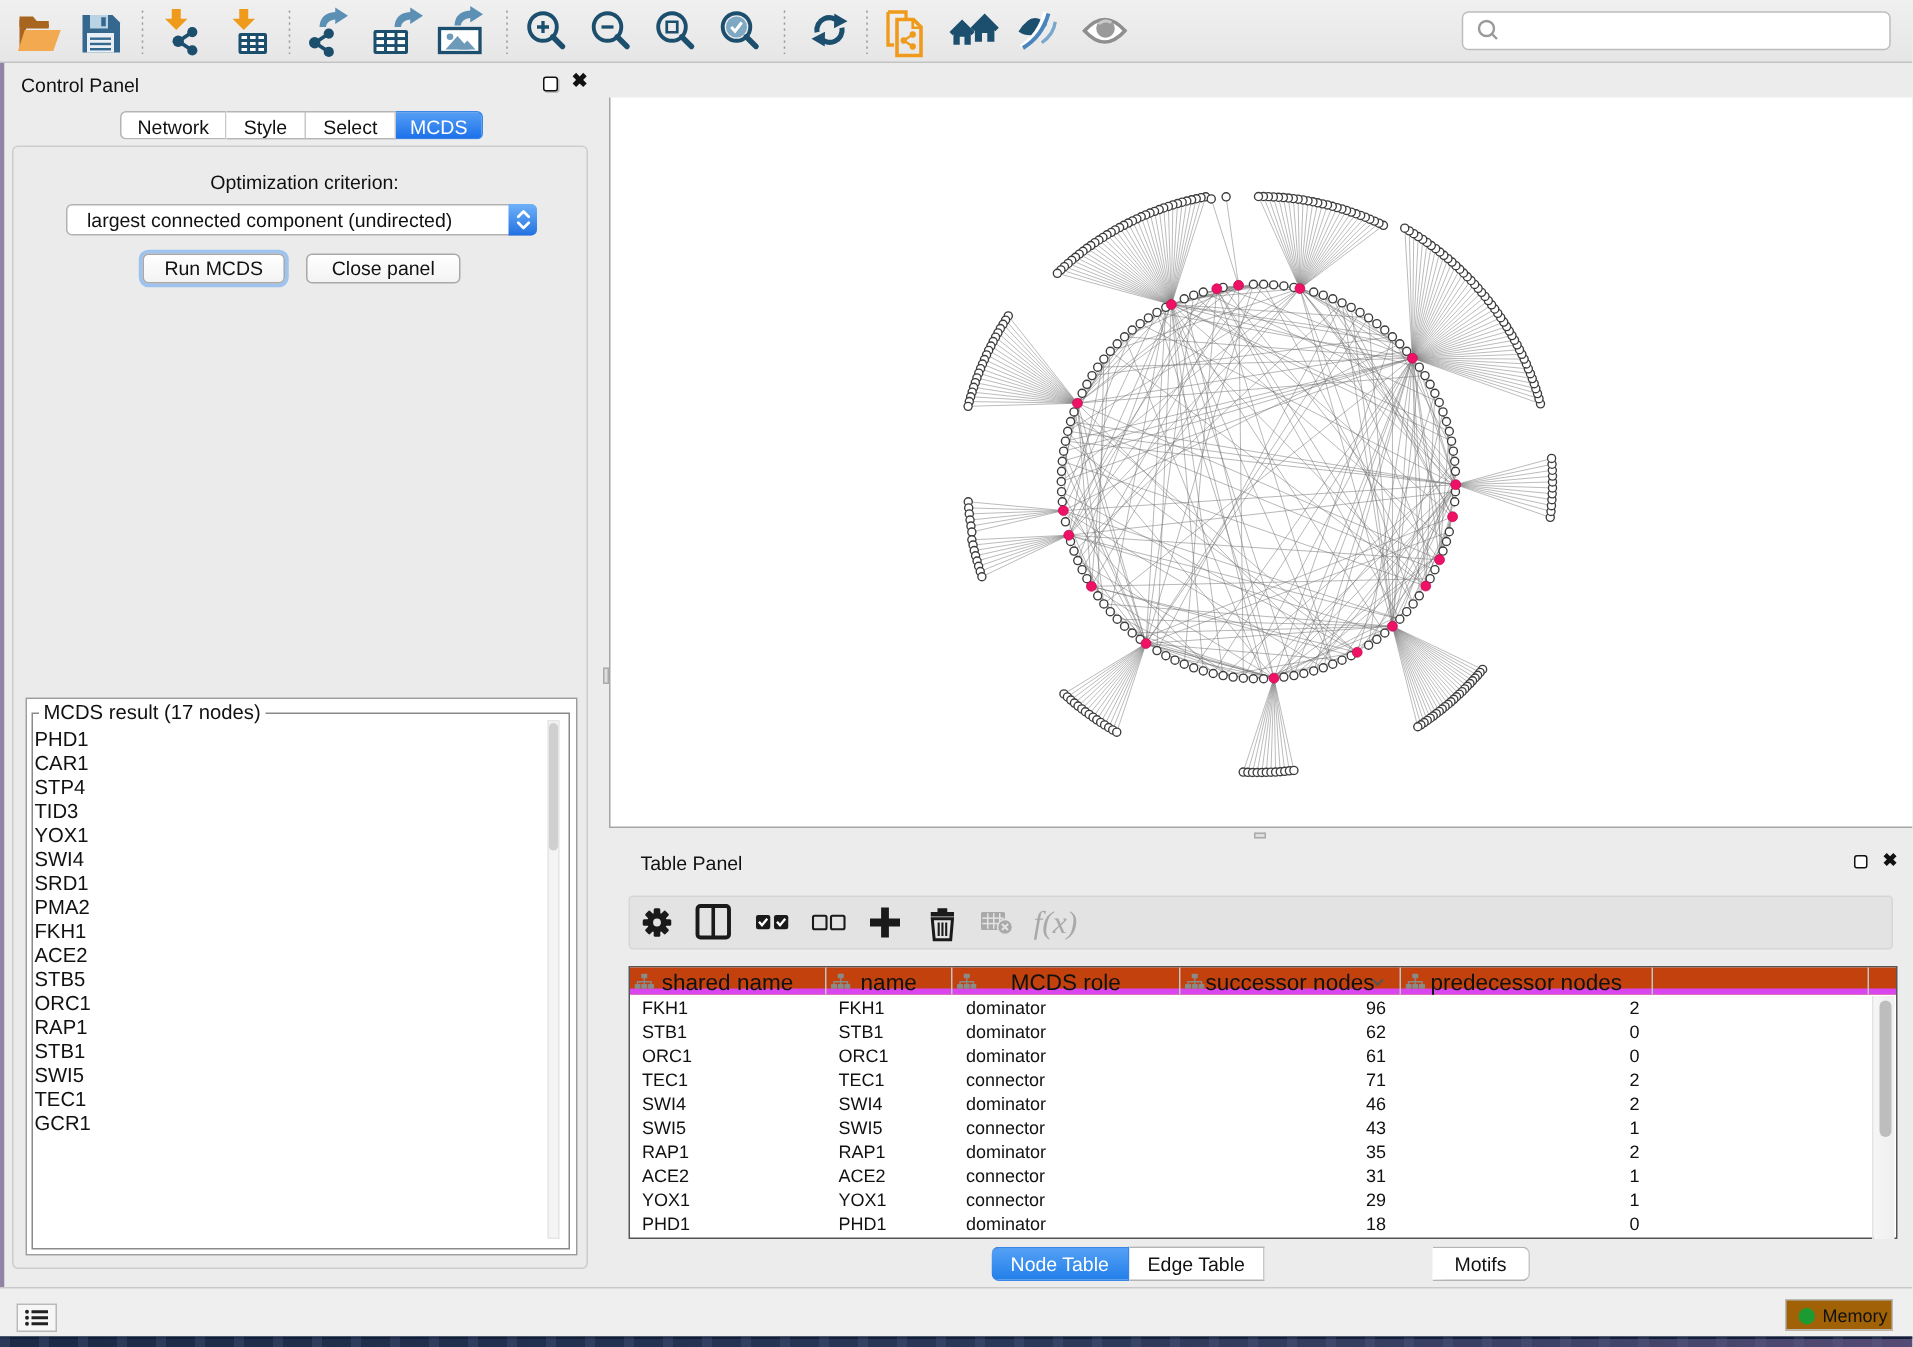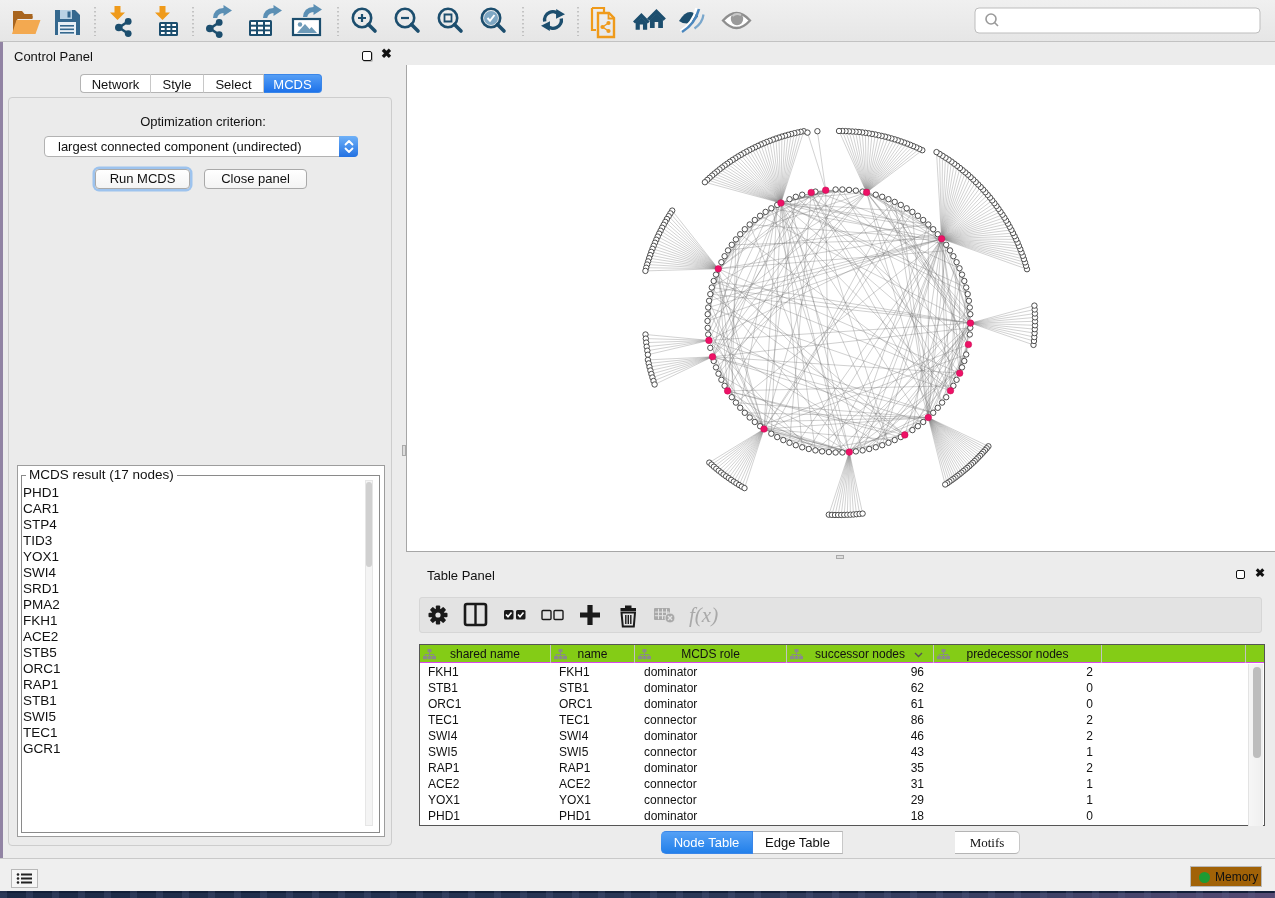--- a/index.html
+++ b/index.html
@@ -53,34 +53,34 @@
 #netbottom { position:absolute; left:0; top:510px; width:869px; height:9px; background:#ececec; }
 #netgrip { position:absolute; left:430px; top:513px; width:8px; height:4px; background:#ddd; border:1px solid #aaa; }
 
 
 #tpanel { left:406px; top:561px; width:869px; height:297px; background:#ececec; }
 #tp-title { position:absolute; left:21px; top:7px; font-size:13px; color:#111; }
 #tp-max { position:absolute; left:830px; top:9px; width:9px; height:9px; border:1.5px solid #111; border-radius:2px; background:#fff; }
 #tp-x { position:absolute; left:849px; top:5px; font-size:12px; font-weight:bold; color:#111; }
 #tp-toolbar { position:absolute; left:13px; top:36px; width:843px; height:36px; background:#e3e3e3; border:1px solid #d6d6d6; border-radius:3px; }
 #tbl { position:absolute; left:13px; top:83px; width:846px; height:182px; background:#fff; border:1px solid #555; }
-#tbl-head { position:absolute; left:0; top:0; width:844px; height:18px; background:#84cc16; border-bottom:1px solid #d946ef; font-size:12px; color:#111; }
+#tbl-head { position:absolute; left:0; top:0; width:844px; height:18px; background:#c2410c; border-bottom:4px solid #d946ef; font-size:15px; color:#111; }
 .th { position:absolute; top:0; height:18px; border-right:1px solid #c3c3c3; }
 .th .lbl { position:absolute; top:2px; width:100%; text-align:center; }
 .th svg.colicon { position:absolute; left:2.5px; top:3.5px; }
 .row { position:absolute; left:0; width:844px; height:16px; font-size:12px; color:#111; }
 .row div { position:absolute; top:1px; }
 .c1 { left:8px; } .c2 { left:139px; } .c3 { left:224px; }
 .c4 { width:132px; left:372px; text-align:right;} .c5 { width:147px; left:526px; text-align:right;}
 #tbl-sb { position:absolute; left:828px; top:19px; width:15px; height:162px; background:linear-gradient(90deg,#f6f6f6,#efefef); border-left:1px solid #e3e3e3; }
 #tbl-sb .thumb { position:absolute; left:3.5px; top:3px; width:8px; height:91px; background:#bdbdbd; border-radius:5px; }
 
 #btabs { position:absolute; left:255px; top:270px; height:23px; font-size:13px; display:flex; }
 #btabs span { display:block; background:#fff; border-top:1px solid #b4b4b4; border-bottom:1px solid #b4b4b4; border-right:1px solid #c8c8c8; color:#111; text-align:center; line-height:22px; }
-#btabs span.last { border-radius:0 5px 5px 0;font-family:Liberation Serif, serif; }
+#btabs span.last { border-radius:0 5px 5px 0; }
 #btabs span.selected { background:linear-gradient(#55a0f5,#2280ea); color:#fff; border-color:#3a86e8; border-radius:5px 0 0 5px; }
 
 
 #statusbar { left:0; top:858px; width:1275px; height:33px; background:#efefef; border-top:1px solid #c9c9c9; }
 #menubtn { position:absolute; left:11px; top:10px; width:27px; height:19px; background:#f6f6f6; border:1px solid #b9b9b9; }
 #membtn { position:absolute; left:1190px; top:7px; width:72px; height:21px; background:#a16207; border:1px solid #b9b9b9; font-size:12px; color:#111; }
 #membtn .dot { position:absolute; left:8px; top:5px; width:11px; height:11px; border-radius:50%; background:#1d9b33; }
 #membtn .t { position:absolute; left:24px; top:3px; }
 
 #desktop { left:0; top:891px; width:1275px; height:7px; background:repeating-linear-gradient(90deg, rgba(90,100,140,0.25) 0 7px, rgba(0,0,0,0) 7px 26px),linear-gradient(#121f38 0 2px, rgba(0,0,0,0) 2px),linear-gradient(90deg,#1c2a46 0%,#233150 30%,#2b3857 55%,#3c4165 80%,#554b74 100%); }
@@ -754,21 +754,21 @@
         <div class="c1">ORC1</div>
         <div class="c2">ORC1</div>
         <div class="c3">dominator</div>
         <div class="c4">61</div>
         <div class="c5">0</div>
       </div>
       <div class="row" style="top:67px">
         <div class="c1">TEC1</div>
         <div class="c2">TEC1</div>
         <div class="c3">connector</div>
-        <div class="c4">86</div>
+        <div class="c4">71</div>
         <div class="c5">2</div>
       </div>
       <div class="row" style="top:83px">
         <div class="c1">SWI4</div>
         <div class="c2">SWI4</div>
         <div class="c3">dominator</div>
         <div class="c4">46</div>
         <div class="c5">2</div>
       </div>
       <div class="row" style="top:99px">

